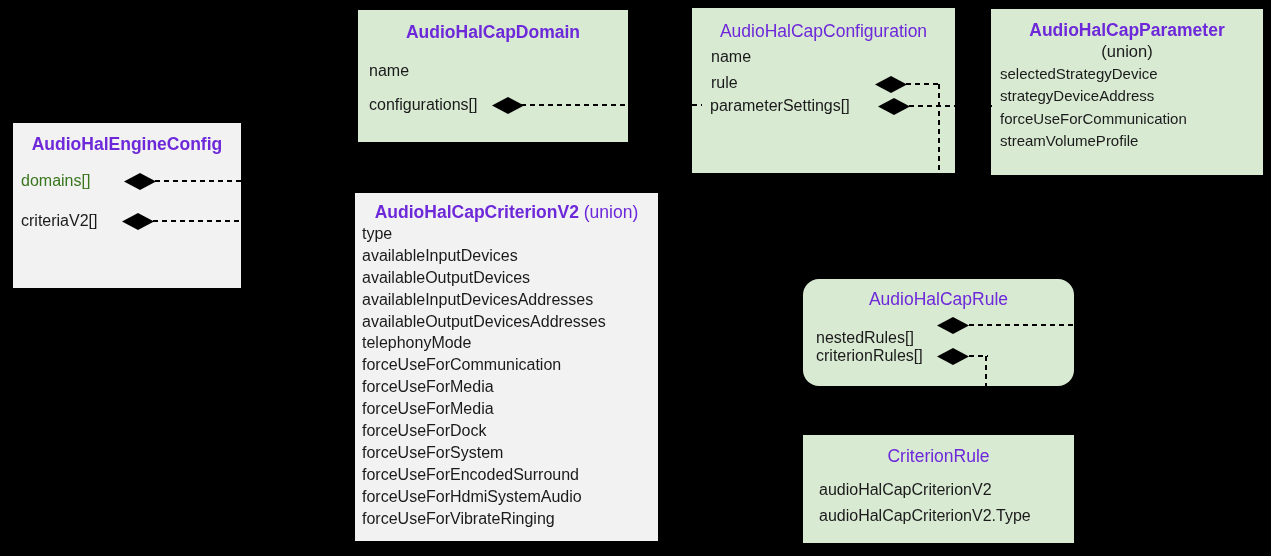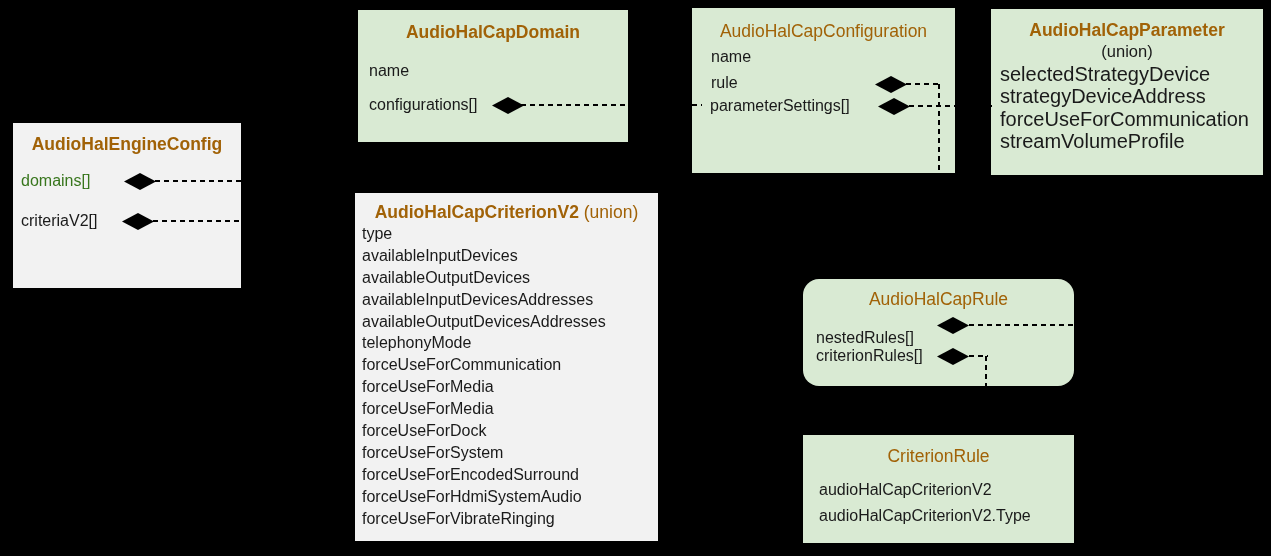--- a/index.html
+++ b/index.html
@@ -3,27 +3,27 @@
 <meta charset="utf-8">
 <style>
   html,body{margin:0;padding:0;background:#000;}
   .stage{
     position:relative;width:1271px;height:556px;background:#000;
     font-family:"Liberation Sans","DejaVu Sans",sans-serif;overflow:hidden;
   }
   .box{position:absolute;}
   .gray{background:#f2f2f2;}
   .greenbox{background:#d9ead3;}
-  .title{position:absolute;left:0;width:100%;text-align:center;font-size:17.5px;color:#a16207;white-space:nowrap;}
+  .title{position:absolute;left:0;width:100%;text-align:center;font-size:17.5px;color:#6d28d9;white-space:nowrap;}
   .b{font-weight:bold;}
   .item{position:absolute;font-size:16px;color:#1a1a1a;white-space:nowrap;}
   .green-text{color:#38761d;}
   .list{position:absolute;font-size:16px;color:#1a1a1a;line-height:21.9px;white-space:nowrap;}
   .list div{height:21.9px;}
-  .plist{position:absolute;font-size:20px;color:#1a1a1a;line-height:22.3px;white-space:nowrap;}
+  .plist{position:absolute;font-size:15px;color:#1a1a1a;line-height:22.3px;white-space:nowrap;}
   .subtitle{position:absolute;left:0;width:100%;text-align:center;font-size:16.5px;color:#1a1a1a;}
   .hline{position:absolute;height:2px;background:repeating-linear-gradient(to right,#000 0 5px,transparent 5px 9px);}
   .vline{position:absolute;width:2px;background:repeating-linear-gradient(to bottom,#000 0 5px,transparent 5px 9px);}
   .diamond{position:absolute;width:32px;height:17px;}
 </style>
 </head>
 <body>
 
 <div class="stage">
 

